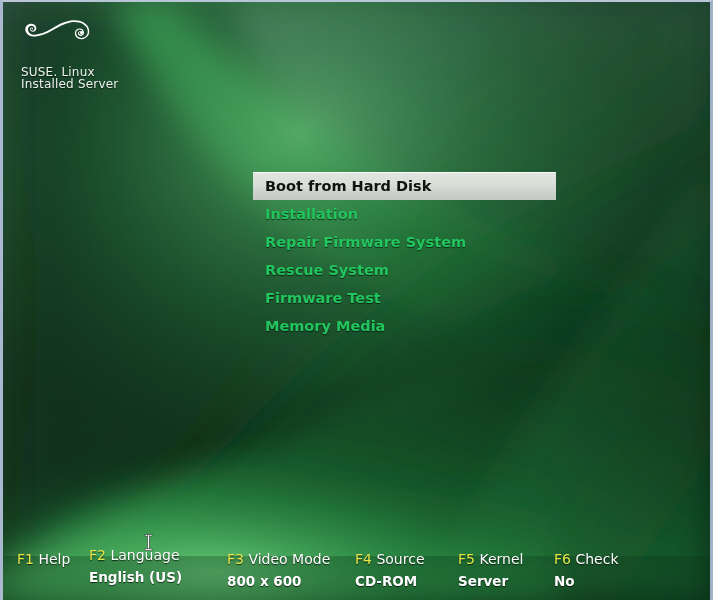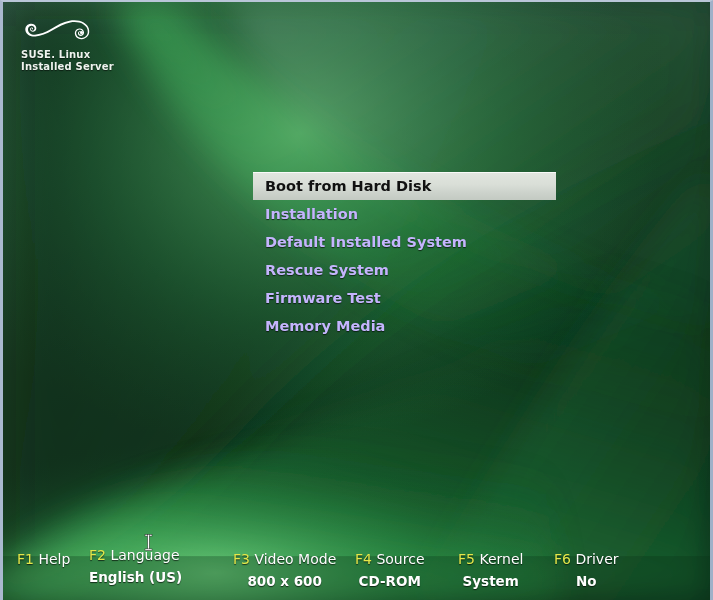--- a/index.html
+++ b/index.html
@@ -51,43 +51,43 @@
 
   
   #logo-block {
     position: absolute;
     left: 18px;
     top: 8px;
     width: 170px;
   }
   #geeko-icon { display: block; }
   #logo-text {
-    margin-top: 1px;
+    margin-top: 18px;
     color: #eef3ee;
-    font-size: 10px;
-    font-weight: bold;
+    font-size: 12px;
+    font-weight: normal;
     line-height: 12px;
     letter-spacing: 0.2px;
     text-shadow: 0 1px 1px rgba(0,0,0,0.55);
   }
   #logo-text .brandline { display: block; }
 
   
   #boot-menu {
     position: absolute;
     left: 250px;
     top: 170px;
     width: 303px;
   }
   .menu-item {
     height: 28px;
     line-height: 28px;
     font-size: 14.5px;
     font-weight: bold;
-    color: #c4b5fd;
+    color: #22c55e;
     padding-left: 12px;
     white-space: nowrap;
     text-shadow: 0 1px 1px rgba(0,0,0,0.6);
     box-sizing: border-box;
   }
   .menu-item.selected {
     color: #111111;
     text-shadow: none;
     background: linear-gradient(to bottom,
       #e2e6e0 0%,
@@ -121,21 +121,21 @@
   .fkey-label {
     color: #ffffff;
   }
   .fkey-value {
     display: block;
     font-size: 13.5px;
     font-weight: bold;
     color: #ffffff;
     line-height: 18px;
     margin-top: 4px;
-    text-align: center;
+    text-align: left;
     text-shadow: 0 1px 1px rgba(0,0,0,0.65);
   }
 
   
   #mouse-cursor {
     position: absolute;
     left: 141px;
     top: 532px;
     width: 9px;
     height: 17px;
@@ -250,21 +250,21 @@
     </svg>
     <div id="logo-text">
       <span class="brandline">SUSE. Linux</span>
       <span class="brandline">Installed Server</span>
     </div>
   </div>
 
   <div id="boot-menu">
     <div class="menu-item selected">Boot from Hard Disk</div>
     <div class="menu-item">Installation</div>
-    <div class="menu-item">Default Installed System</div>
+    <div class="menu-item">Repair Firmware System</div>
     <div class="menu-item">Rescue System</div>
     <div class="menu-item">Firmware Test</div>
     <div class="menu-item">Memory Media</div>
   </div>
 
   <div id="fkey-bar">
 
     <div class="fkey-group" style="left:14px; top:6px;">
       <div class="fkey-top">
         <span class="fkey-key">F1</span>
@@ -274,48 +274,48 @@
     </div>
 
     <div class="fkey-group" style="left:86px; top:2px;">
       <div class="fkey-top">
         <span class="fkey-key">F2</span>
         <span class="fkey-label">Language</span>
       </div>
       <span class="fkey-value">English (US)</span>
     </div>
 
-    <div class="fkey-group" style="left:224px; top:6px;margin-left:6px;">
+    <div class="fkey-group" style="left:224px; top:6px;">
       <div class="fkey-top">
         <span class="fkey-key">F3</span>
         <span class="fkey-label">Video Mode</span>
       </div>
       <span class="fkey-value">800 x 600</span>
     </div>
 
     <div class="fkey-group" style="left:352px; top:6px;">
       <div class="fkey-top">
         <span class="fkey-key">F4</span>
         <span class="fkey-label">Source</span>
       </div>
       <span class="fkey-value">CD-ROM</span>
     </div>
 
     <div class="fkey-group" style="left:455px; top:6px;">
       <div class="fkey-top">
         <span class="fkey-key">F5</span>
         <span class="fkey-label">Kernel</span>
       </div>
-      <span class="fkey-value">System</span>
+      <span class="fkey-value">Server</span>
     </div>
 
     <div class="fkey-group" style="left:551px; top:6px;">
       <div class="fkey-top">
         <span class="fkey-key">F6</span>
-        <span class="fkey-label">Driver</span>
+        <span class="fkey-label">Check</span>
       </div>
       <span class="fkey-value">No</span>
     </div>
 
   </div>
 
   <svg id="mouse-cursor" viewBox="0 0 9 17">
     <g fill="#ffffff" stroke="#2a2a2a" stroke-width="0.5">
       <rect x="1" y="0.5" width="7" height="1.6"></rect>
       <rect x="3.7" y="0.5" width="1.6" height="16"></rect>

